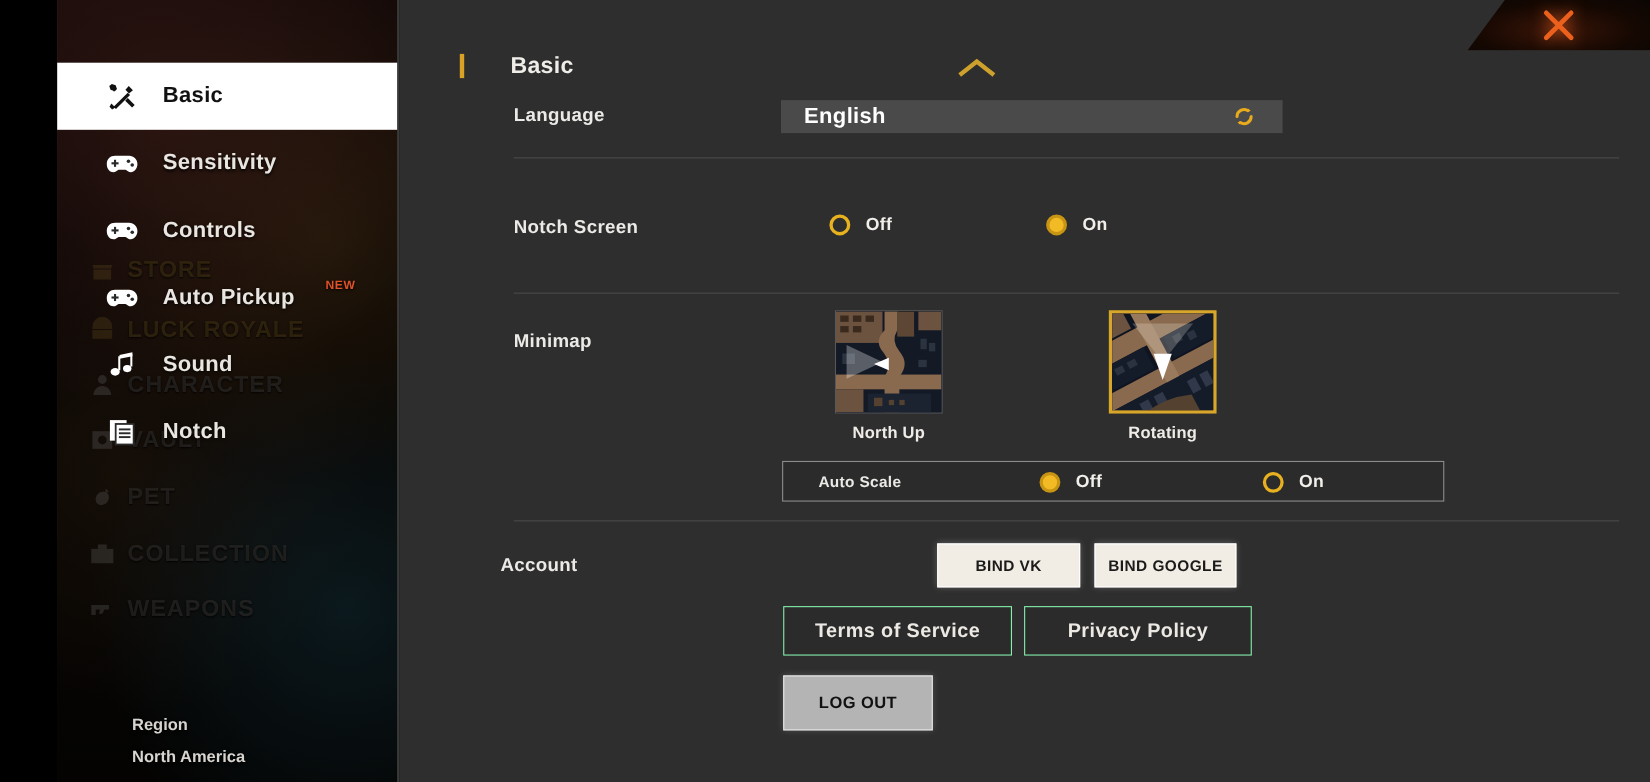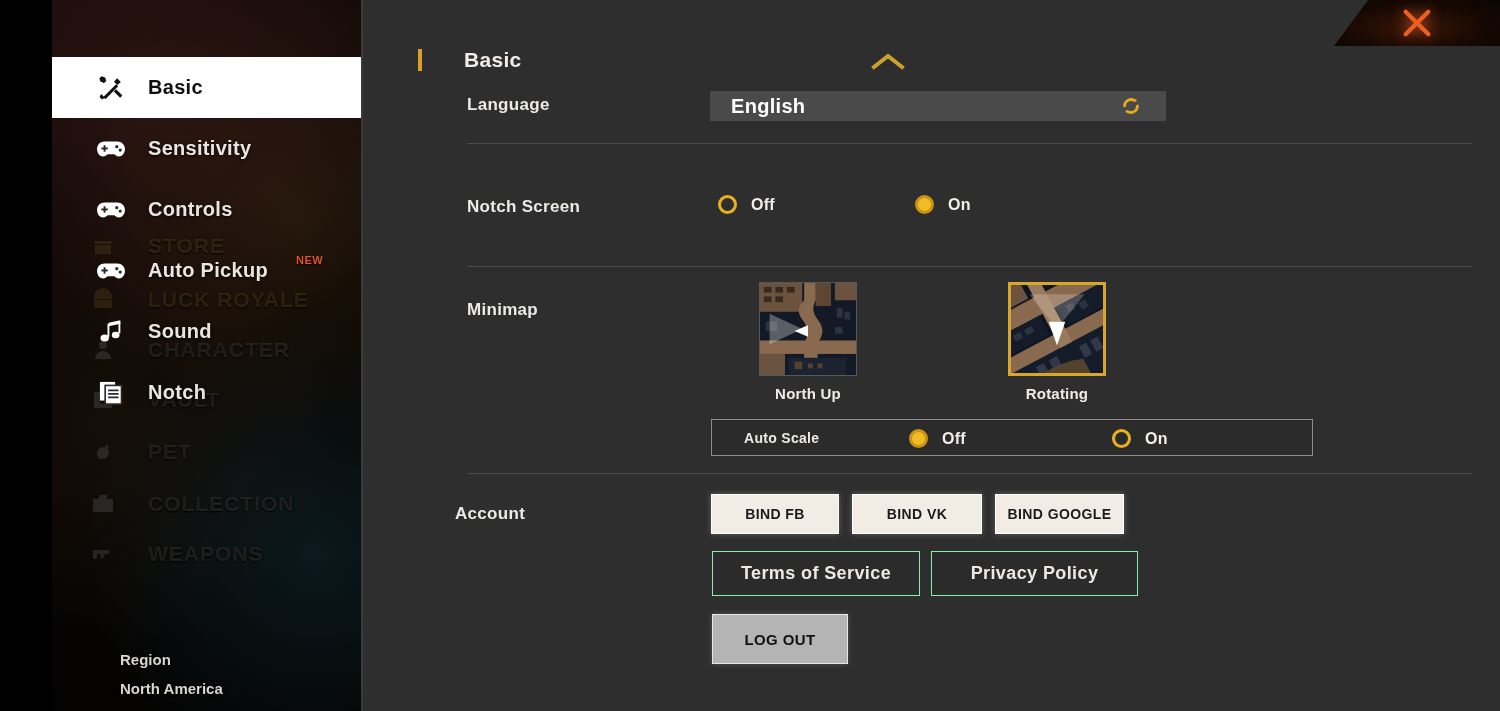--- a/index.html
+++ b/index.html
@@ -26,22 +26,22 @@
       radial-gradient(circle at 85% 78%, rgba(40,120,150,0.40) 0%, rgba(10,20,30,0.0) 38%),
       radial-gradient(circle at 20% 60%, rgba(120,80,40,0.30) 0%, rgba(20,14,10,0.0) 45%),
       linear-gradient(180deg, #2a1512 0%, #160d0a 35%, #120c08 65%, #0a0806 100%);
     overflow: hidden;
   }
   .bg-menu::after{
     content:""; position:absolute; inset:0;
     background: rgba(0,0,0,0.55);
   }
   .bg-item {
-    position: absolute; left: 38px;
-    display: flex; align-items: center; gap: 32px;
+    position: absolute; left: 28px;
+    display: flex; align-items: center; gap: 10px;
     color: rgba(205,195,185,0.30);
     font-size: 21px; letter-spacing: 1px;
     font-weight: 700;
     white-space: nowrap;
     text-shadow: 0 1px 2px rgba(0,0,0,0.9);
   }
   .bg-item .bgicon { width: 26px; height: 24px; opacity: .32; display:block; }
   .bg-item.gold { color: rgba(208,160,60,0.42); }
 
   .bg-region {
@@ -161,21 +161,21 @@
   }
   .refresh-ico { width: 22px; height: 22px; display:block; }
 
   .hr {
     position: absolute; left: 104px;
     width: 1005px; height: 1px;
     background: #4b4b4b;
   }
 
   
-  .radio-group { position: absolute; display: flex; align-items: center; }
+  .radio-group { position: absolute; display: flex; align-items: center; margin-left: 36px; }
   .radio-opt {
     display: flex; align-items: center; gap: 14px;
     cursor: pointer;
   }
   .radio-dot {
     width: 19px; height: 19px; border-radius: 50%;
     border: 3px solid #e8b11f;
     background: transparent;
     box-sizing: border-box;
   }
@@ -501,23 +501,20 @@
           <span class="radio-dot"></span>
           <span class="radio-text">On</span>
         </div>
       </div>
     </div>
 
     <div class="hr" style="top:473px;"></div>
 
     <div class="row-label" style="left:92px; top:504px;">Account</div>
 
-    <div class="btn btn-bind" style="left:348px; top:494px; width:128px; height:40px;">
-      <span>BIND FB</span>
-    </div>
     <div class="btn btn-bind" style="left:632px; top:494px; width:129px; height:40px;">
       <span>BIND GOOGLE</span>
     </div>
     <div class="btn btn-bind" style="left:489px; top:494px; width:130px; height:40px;">
       <span>BIND VK</span>
     </div>
 
     <div class="btn btn-link" style="left:349px; top:551px; width:208px; height:45px;">
       <span>Terms of Service</span>
     </div>

